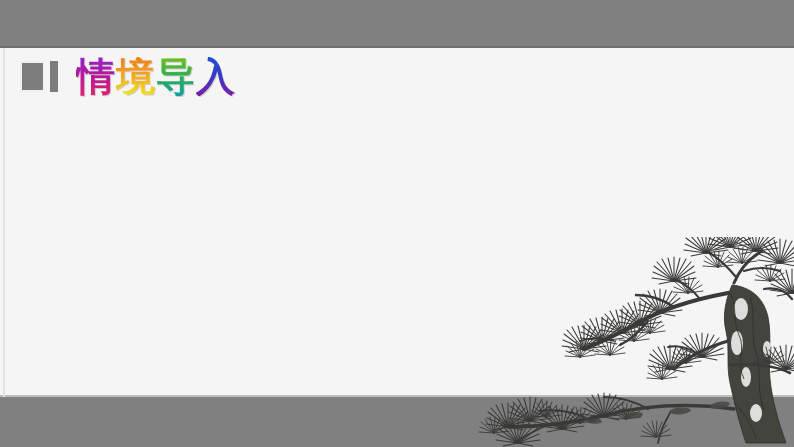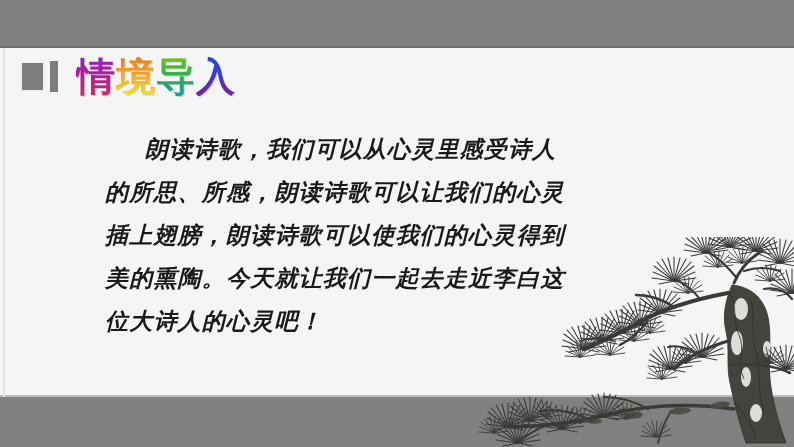--- a/index.html
+++ b/index.html
@@ -312,15 +312,14 @@
       <span class="marker-small"></span>
     </span>
     <span class="heading-title">
       <span class="ch ch-1">情</span>
       <span class="ch ch-2">境</span>
       <span class="ch ch-3">导</span>
       <span class="ch ch-4">入</span>
     </span>
   </div>
 
-  <div class="body-text">朗读诗歌，我们可以从心灵里感受诗人的所思、所感，朗读诗歌可以让我们的心灵插上翅膀，朗读诗歌可以使我们的心灵得到美的熏陶。今天就让我们一起去走近李白这位大诗人的心灵吧！</div>
 
 </div>
 
 </body></html>

